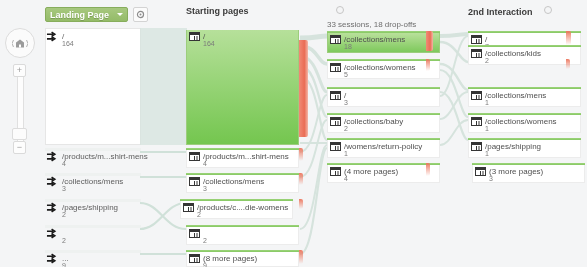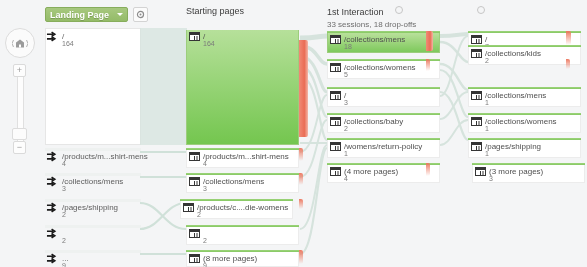--- a/index.html
+++ b/index.html
@@ -127,21 +127,21 @@
 
   
   .col-head {
     position: absolute;
     top: 6px;
     z-index: 25;
     line-height: 11px;
   }
   .col-head .title {
     font-size: 9px;
-    font-weight: normal;
+    font-weight: bold;
     color: #3c3c3c;
     display: inline-block;
   }
   .col-head .info {
     display: inline-block;
     width: 8px; height: 8px;
     border-radius: 50%;
     border: 1px solid #c6c6c6;
     margin-left: 9px;
     vertical-align: 1px;
@@ -322,25 +322,25 @@
       <circle cx="5" cy="5" r="3.4" fill="none" stroke="#8c8c8c" stroke-width="1.3"></circle>
       <circle cx="5" cy="5" r="1.1" fill="#8c8c8c"></circle>
     </svg>
   </div>
 </div>
 
 <div class="col-head" style="left:186px">
   <span class="title">Starting pages</span>
 </div>
 <div class="col-head" style="left:327px">
-  <span class="title">1st Interaction</span>
   <span class="info"></span>
   <div class="sub">33 sessions, 18 drop-offs</div>
 </div>
 <div class="col-head" style="left:468px">
+  <span class="title">2nd Interaction</span>
   <span class="info"></span>
 </div>
 
 <div class="startpanel" style="left:45px; top:28px; width:96px; height:117px;"></div>
 <div class="bandshade" style="left:140px; top:28px; width:47px; height:117px;"></div>
 
 <div class="node" style="left:45px; top:28px; width:96px; height:18px;">
   <svg class="arrowicon" viewBox="0 0 14 13">
     <path d="M1,3.5 L7.5,3.5 M6,1.2 L9.5,3.5 L6,5.8" fill="none" stroke="#1b1b1b" stroke-width="1.7"></path>
     <path d="M1,8.5 L7.5,8.5 M6,6.2 L9.5,8.5 L6,10.8" fill="none" stroke="#1b1b1b" stroke-width="1.7"></path>

